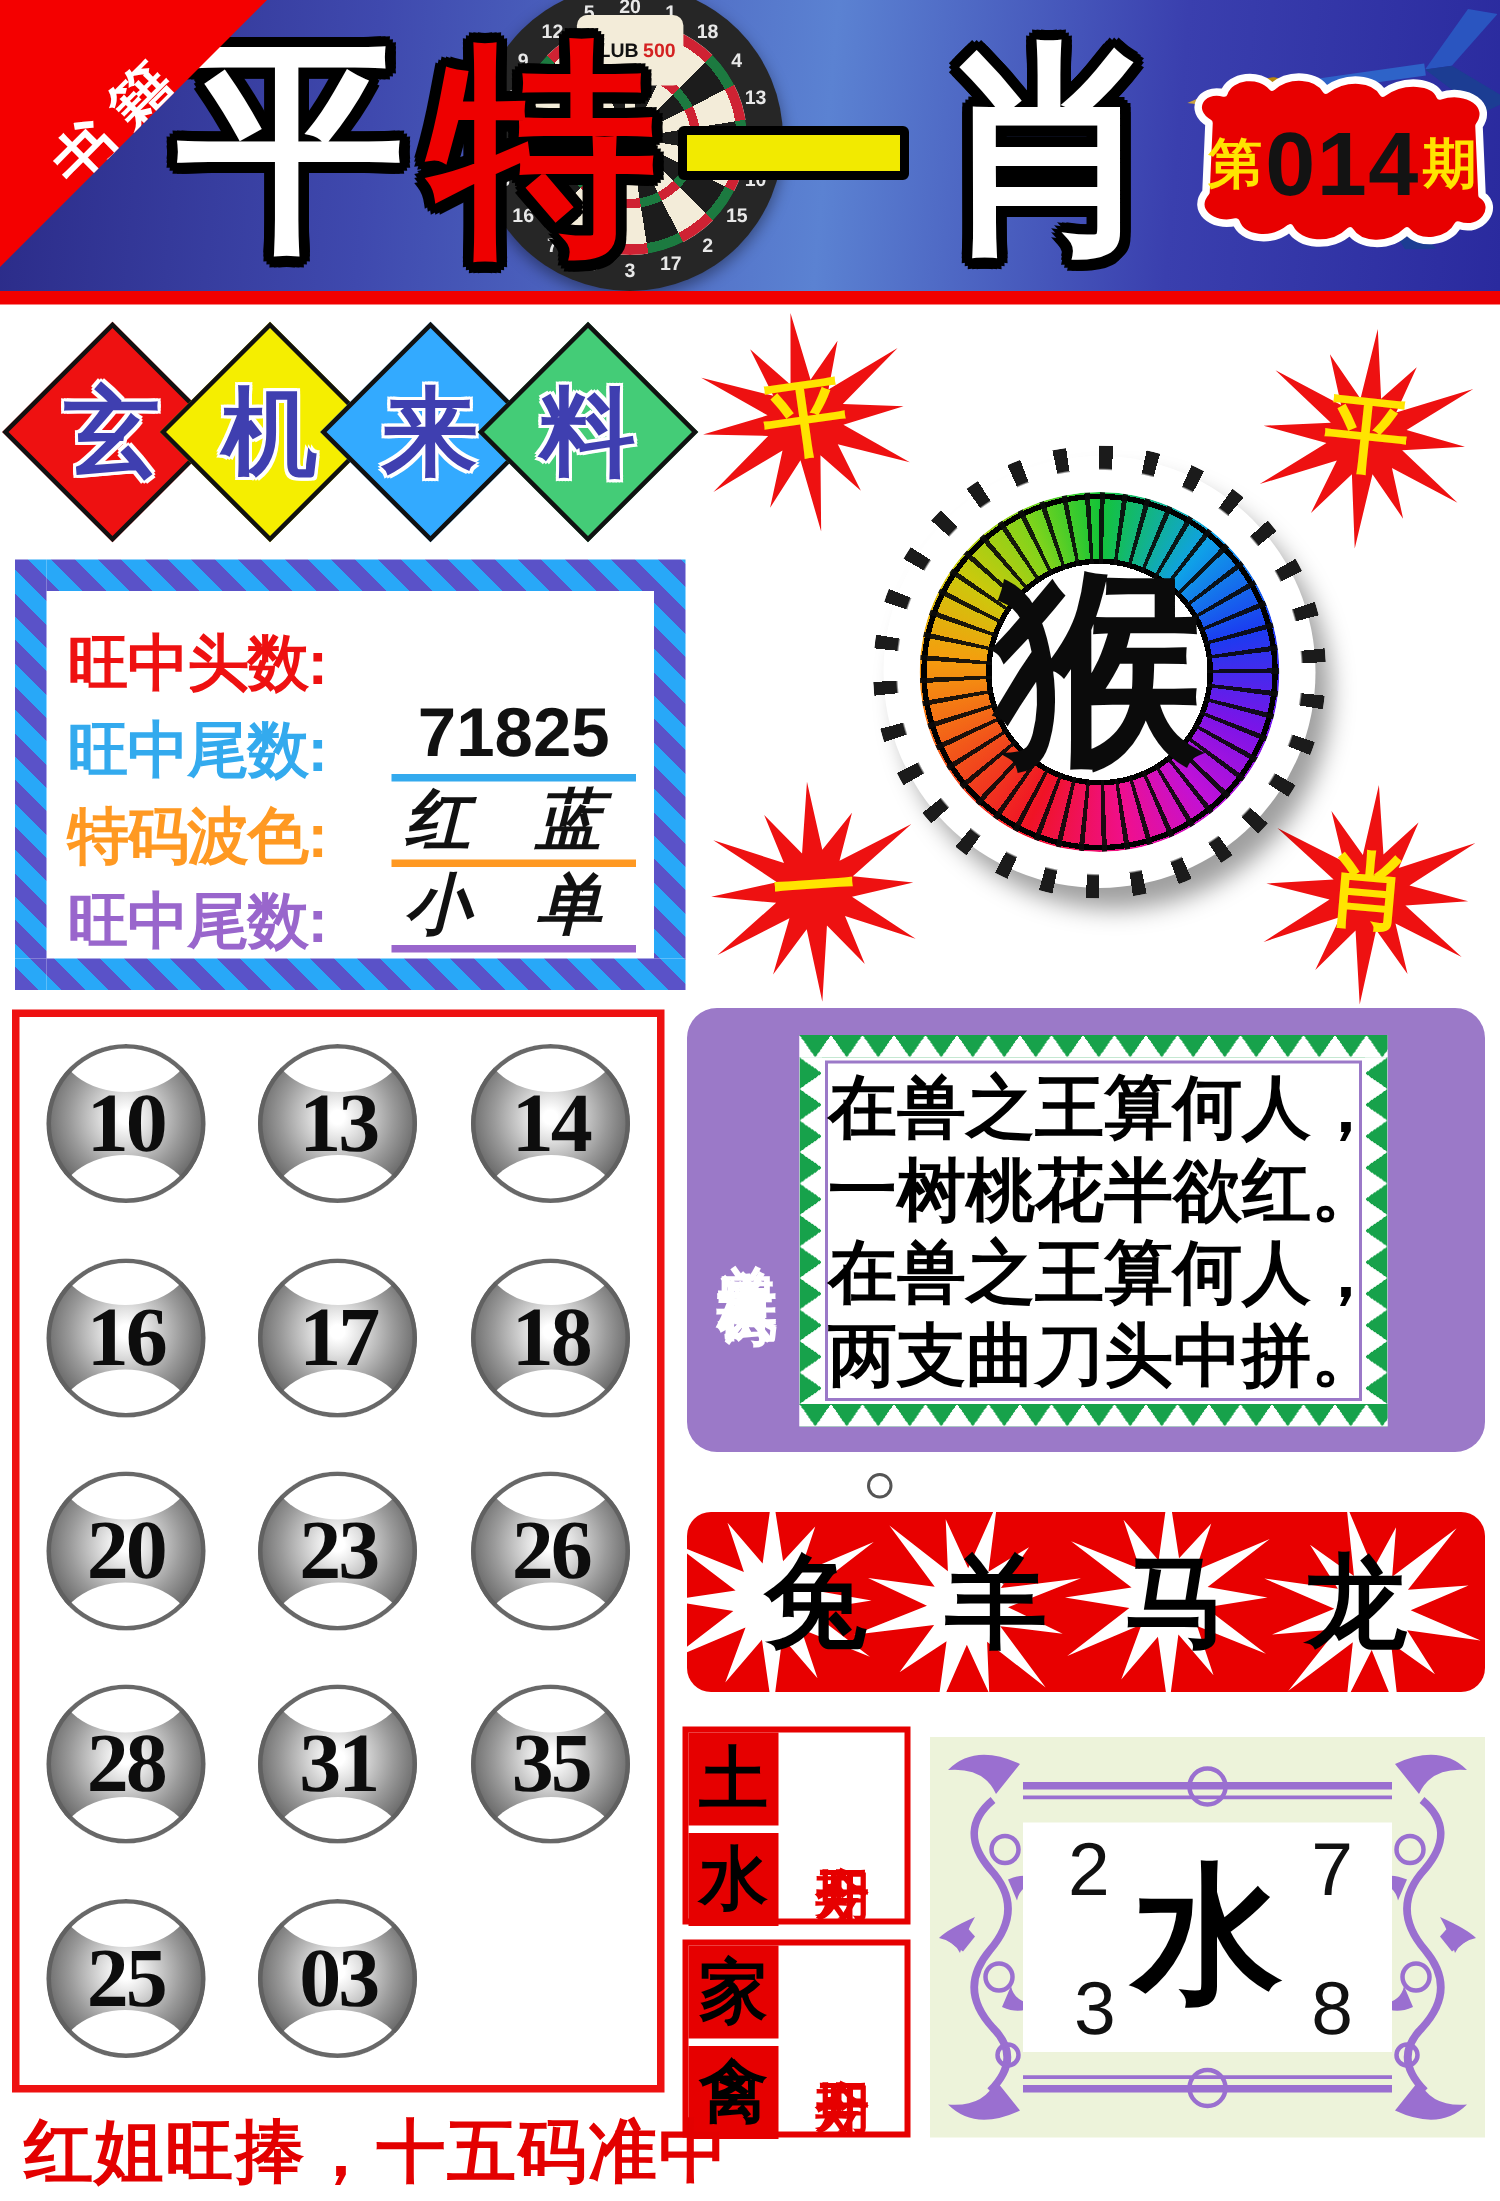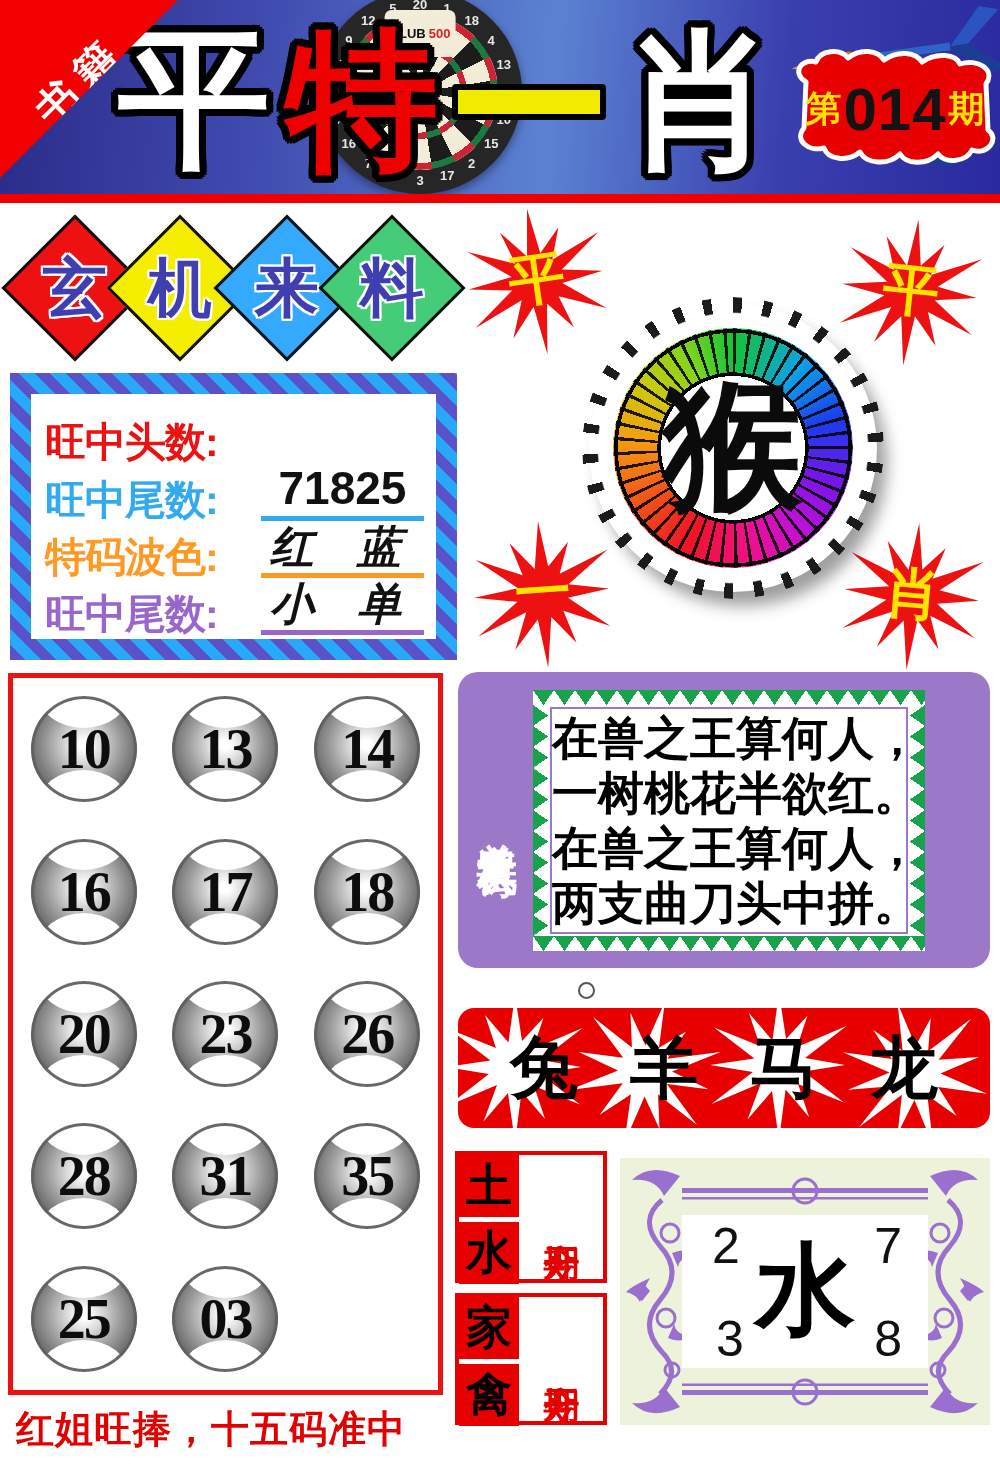--- a/index.html
+++ b/index.html
@@ -157,21 +157,21 @@
   .frame svg{position:absolute;inset:0;}
   .frame-inner{position:absolute;left:62px;top:57px;width:246px;height:153px;background:#fff;}
   .fc{position:absolute;font-size:50px;color:#111;font-weight:400;}
   .fc-tl{left:30px;top:2px;} .fc-tr{right:26px;top:2px;}
   .fc-bl{left:34px;bottom:0px;} .fc-br{right:26px;bottom:0px;}
   .fcenter{position:absolute;inset:0;display:flex;align-items:center;justify-content:center;
     font-size:100px;font-weight:700;color:#000;}
 
   
   .footer{position:absolute;left:16px;top:1404px;width:440px;font-family:"Liberation Serif",serif;
-    font-size:38px;font-weight:900;color:#e30000;white-space:nowrap;letter-spacing:1px;}
+    font-size:46px;font-weight:900;color:#e30000;white-space:nowrap;letter-spacing:1px;}
 </style>
 </head>
 <body>
 
 <svg width="0" height="0" style="position:absolute">
   <defs>
     <polygon id="burstP" fill="currentColor" points="50,2 54.7,32.6 69,17.1 62,38 95,24 67.4,45.3 94,50 66.4,54.4 93.3,75 62.7,62.7 70,84.6 54.4,66.4 50,100 45.3,67.4 29,86.4 38,62 5,76 32.6,54.7 4,50 33.6,45.6 6.7,25 37.3,37.3 30,15.4 45.6,33.6"></polygon>
   </defs>
 </svg>
 

